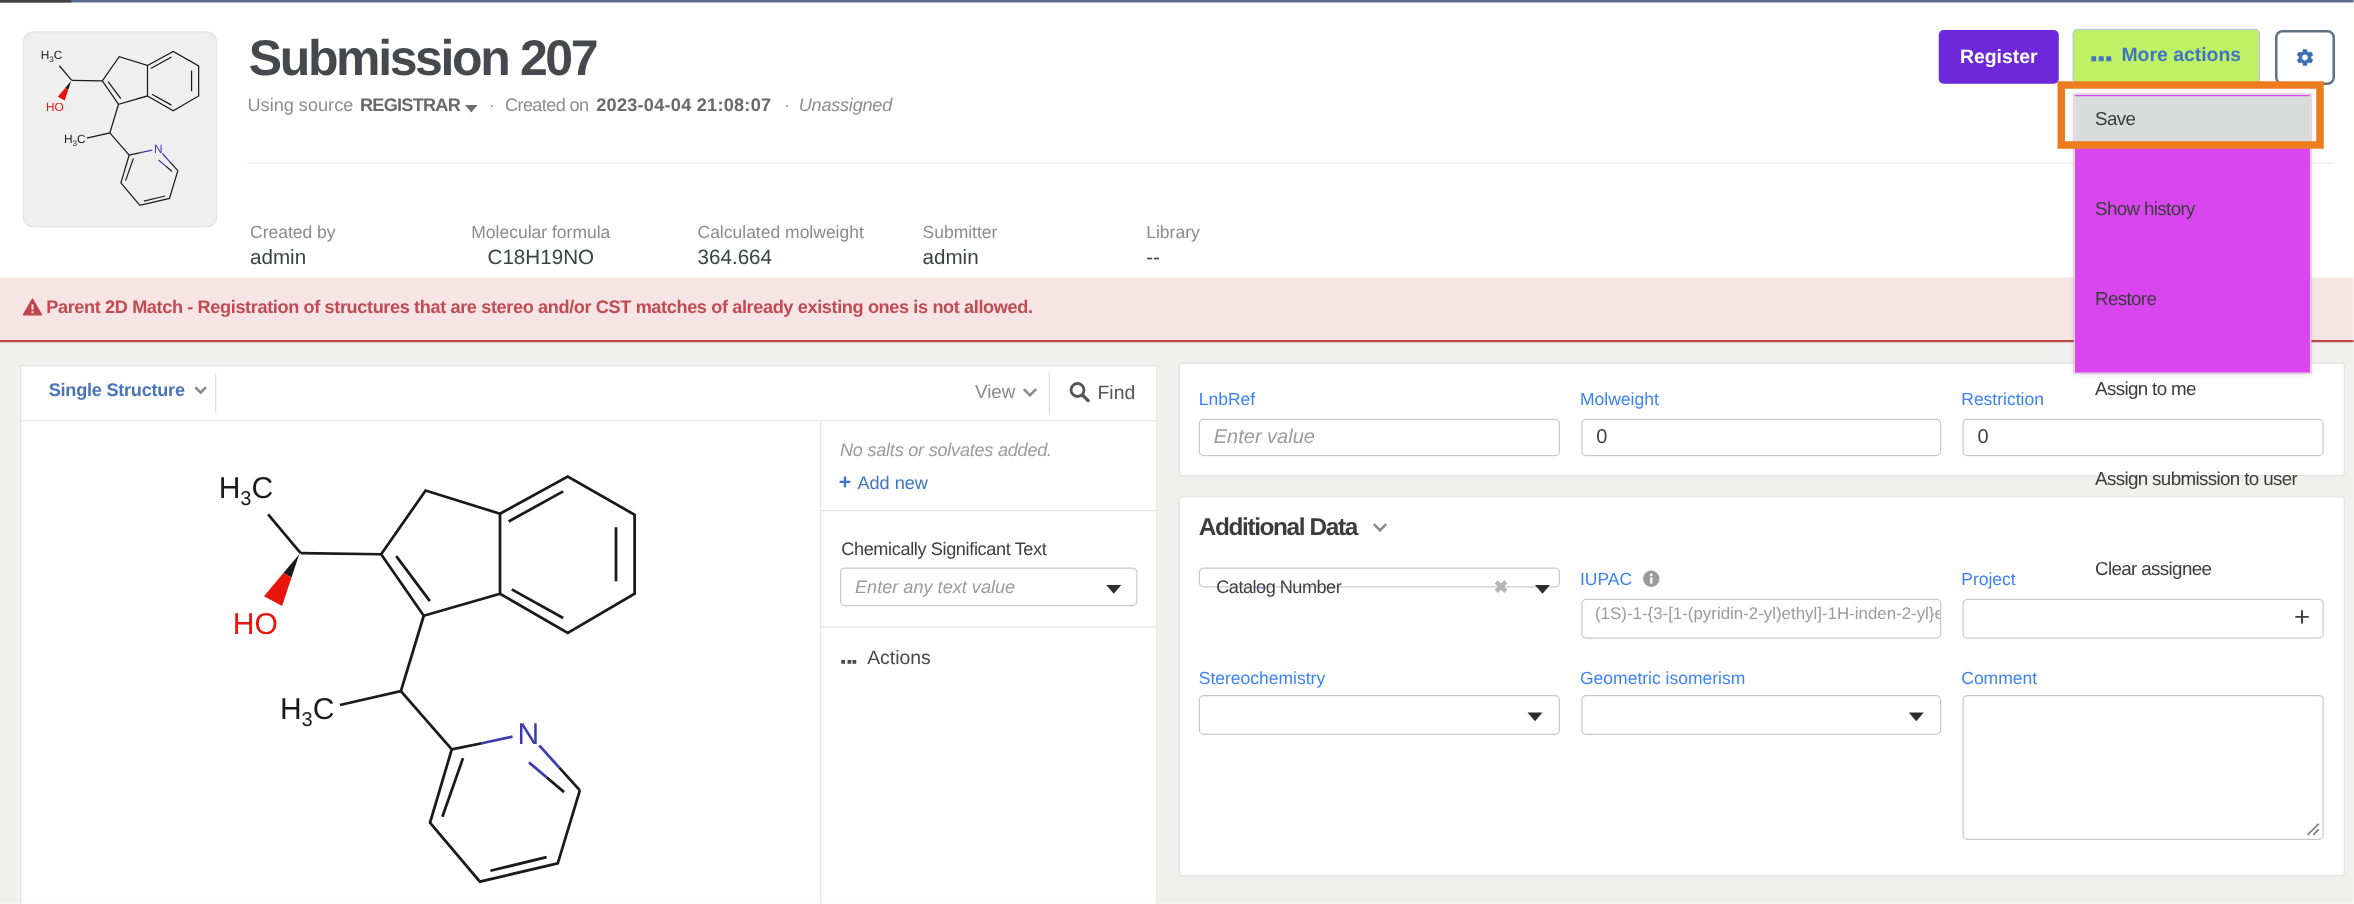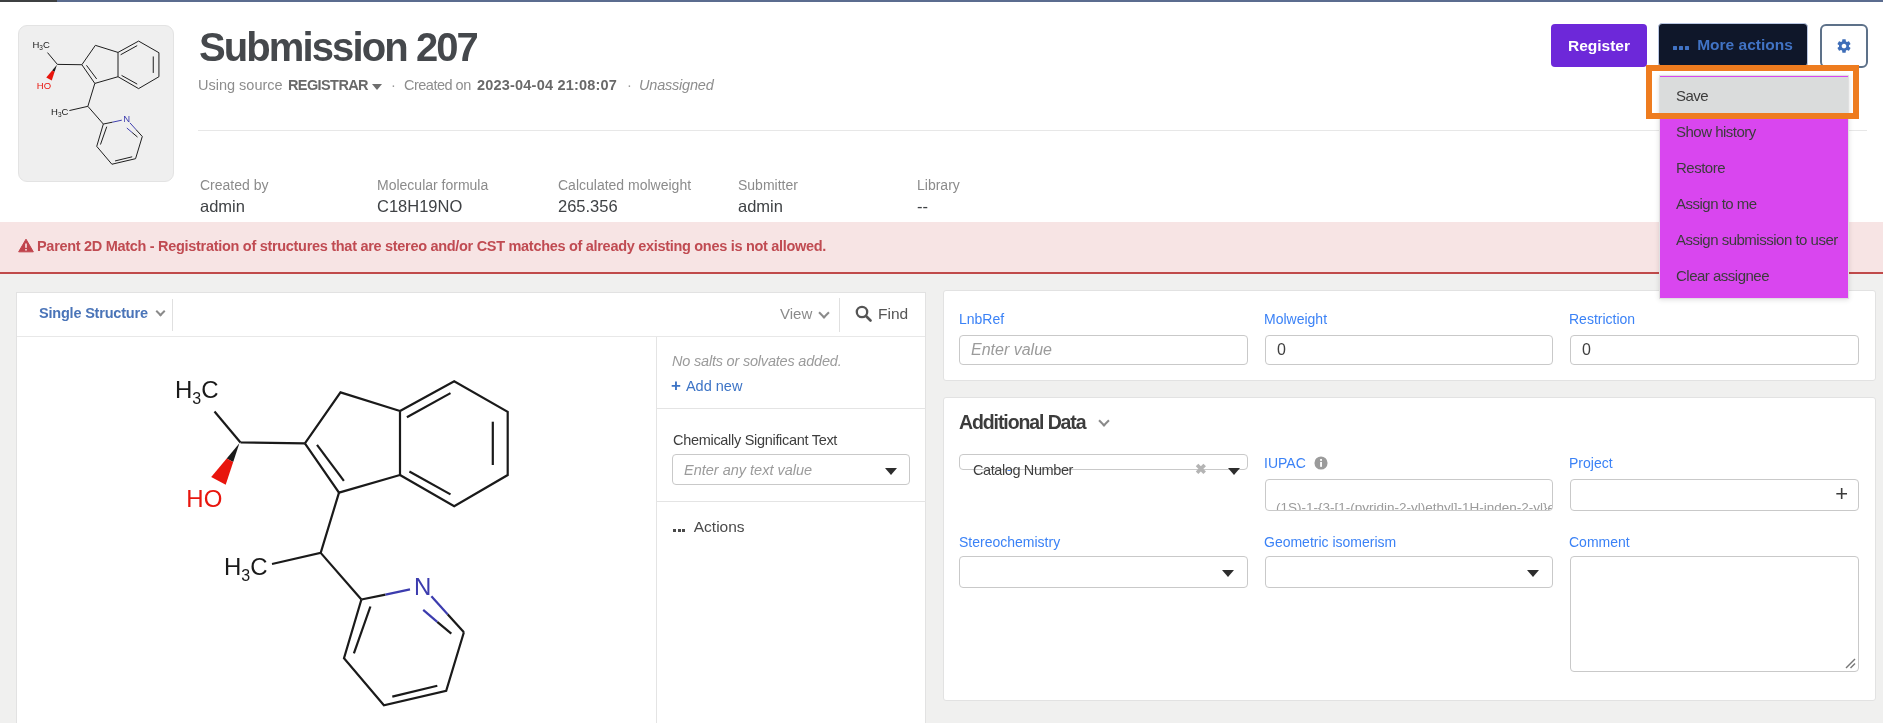--- a/index.html
+++ b/index.html
@@ -7,21 +7,21 @@
 .abs { position:absolute; }
 .topline { position:absolute; top:0; left:0; width:1883px; height:2px; background:#5b6c8f; }
 .topline .dark { position:absolute; left:0; top:0; width:57px; height:2px; background:#3e4041; }
 .thumb { position:absolute; left:18px; top:25px; width:156px; height:157px; background:#efefef; border:1px solid #e3e3e3; border-radius:9px; }
 h1.title { position:absolute; left:199px; top:25px; font-size:40px; font-weight:bold; color:#45484c; letter-spacing:-1.9px; }
 .subtitle { position:absolute; left:0; top:77px; font-size:14.5px; color:#8d8d8d; white-space:nowrap; height:20px; width:800px; } .subtitle span.p { position:absolute; top:0; }
 .subtitle b { color:#696969; } .subtitle b.reg { letter-spacing:-0.6px; } .subtitle b.date { font-size:14.5px; letter-spacing:0.2px; }
 .subtitle .car { display:inline-block; width:0; height:0; border-left:5px solid transparent; border-right:5px solid transparent; border-top:6px solid #6e6e6e; margin:0 0 1px 4px; }
 .subtitle i { color:#8d8d8d; }
 .btn-reg { position:absolute; left:1551px; top:24px; width:96px; height:43px; background:#6d28d9; border-radius:4px; color:#fff; font-size:15.5px; font-weight:bold; text-align:center; line-height:43px; }
-.btn-more { position:absolute; left:1658px; top:23px; width:150px; height:44px; background:#0f172a; border:1px solid #b9c6e2; border-radius:4px; color:#4173c4; font-size:15.5px; font-weight:bold; text-align:center; line-height:42px; }
+.btn-more { position:absolute; left:1658px; top:23px; width:150px; height:44px; background:#bef264; border:1px solid #b9c6e2; border-radius:4px; color:#4173c4; font-size:15.5px; font-weight:bold; text-align:center; line-height:42px; }
 .bdots { display:inline-block; margin-right:6px; margin-bottom:1px; } .bdots span { display:inline-block; width:4px; height:4px; background:#4173c4; margin-right:2px; border-radius:0.5px; }
 .btn-gear { position:absolute; left:1820px; top:24px; width:48px; height:44px; background:#fff; border:2px solid #5d7189; border-radius:6px; }
 .hdr-div { position:absolute; left:198px; top:130px; width:1669px; height:1px; background:#e7e7e7; }
 .icol { position:absolute; top:146px;margin-top:31px; }
 .icol .lab { font-size:14px; color:#8b8b8b; }
 .icol .val { font-size:16.5px; color:#3f4245; margin-top:4px; }
 .alert { position:absolute; left:0; top:222px; width:1883px; height:52px; background:#f7e4e4; border-bottom:2px solid #c04a4a; }
 .alert .txt { position:absolute; left:37px; top:16px; font-size:14.5px; font-weight:bold; color:#c04b52; letter-spacing:-0.3px; }
 .alert svg { position:absolute; left:17px; top:13px; }
 .mainbg { position:absolute; left:0; top:274px; width:1883px; height:449px; background:#f0f0ef; }
@@ -48,21 +48,21 @@
 .actions { position:absolute; left:673px; top:518px; font-size:15.5px; color:#4a4a4a; }
 .dots3 { display:inline-block; margin-right:7px; margin-bottom:2px; }
 .dots3 span { display:inline-block; width:3.2px; height:3.2px; background:#4a4a4a; margin-right:1.4px; }
 .card { position:absolute; background:#fff; border:1px solid #e2e2e2; border-radius:3px; }
 .flab { font-size:14px; color:#3b82f6; }
 .finput { border:1px solid #c9c9c9; border-radius:4px; background:#fff; position:absolute; }
 .ph-it { font-size:16px; font-style:italic; color:#9b9b9b; }
 .addl-title { position:absolute; left:959px; top:411px; font-size:19.5px; font-weight:bold; color:#3c3c3c; letter-spacing:-1.1px; }
 .addl-title .chev { margin-left:10px; margin-bottom:4px; }
 .dd { position:absolute; left:1659px; top:75px; width:190px; height:224px; background:#d946ef; border:1px solid #e0e0e0; box-shadow:0 1px 5px rgba(0,0,0,0.12); z-index:20; }
-.dd .item { height:36px; line-height:36px; padding-left:16px; font-size:15px; color:#3c3c3c; white-space:nowrap; letter-spacing:-0.5px; }
+.dd .item { height:36px; line-height:36px; padding-left:16px; font-size:15px; color:#3c3c3c; white-space:nowrap; letter-spacing:-0.5px;margin-top:36px; }
 .dd .item.hl { background:#dadcdc; height:37px; line-height:37px; margin-top:1px; }
 .orange { position:absolute; left:1646px; top:65px; width:213px; height:54px; border:6px solid #ee7c1f; z-index:30; }
 </style>
 </head>
 <body>
 <div class="topline">
     <div class="dark"></div>
   </div>
 <div class="thumb"></div>
 <h1 class="title">Submission 207</h1>
@@ -77,27 +77,27 @@
 <span class="p" style="left:639px;"><i style="letter-spacing:-0.2px;font-size:14.5px;">Unassigned</i></span>
 </div>
 <div class="btn-reg">Register</div>
 <div class="btn-more"><span class="bdots"><span></span><span></span><span></span></span>More actions</div>
 <div class="btn-gear"></div>
 <div class="hdr-div"></div>
 <div class="icol" style="left:200px;">
     <div class="lab">Created by</div>
     <div class="val">admin</div>
   </div>
-<div class="icol" style="left:377px;">
+<div class="icol" style="left:377px;text-align:center;">
     <div class="lab">Molecular formula</div>
     <div class="val">C18H19NO</div>
   </div>
 <div class="icol" style="left:558px;">
     <div class="lab">Calculated molweight</div>
-    <div class="val">265.356</div>
+    <div class="val">364.664</div>
   </div>
 <div class="icol" style="left:738px;">
     <div class="lab">Submitter</div>
     <div class="val">admin</div>
   </div>
 <div class="icol" style="left:917px;">
     <div class="lab">Library</div>
     <div class="val">--</div>
   </div>
 <div class="alert">
@@ -154,21 +154,21 @@
   <span style="position:absolute;left:13px;top:7px;font-size:14.5px;color:#3f3f3f;letter-spacing:-0.4px;">Catalog Number</span>
   <span style="position:absolute;left:235px;top:6px;font-size:14px;color:#b4b4b4;font-weight:bold;">✖</span>
   <span class="dcar" style="position:absolute;right:7px;top:13px;width:0;height:0;border-left:6.5px solid transparent;border-right:6.5px solid transparent;border-top:7.5px solid #2d2d2d;"></span>
 </div>
 <div class="abs flab" style="left:1264px; top:455px;">IUPAC <svg width="14" height="14" viewBox="0 0 16 16" style="vertical-align:-2px;margin-left:4px;">
       <circle cx="8" cy="8" r="7.5" fill="#9b9b9b"></circle>
       <rect x="7" y="6.8" width="2.1" height="5.6" fill="#fff"></rect>
       <rect x="7" y="3.4" width="2.1" height="2.2" fill="#fff"></rect>
     </svg></div>
 <div class="finput" style="left:1265px; top:479px; width:288px; height:32px; overflow:hidden;">
-    <span style="position:absolute;left:10px;top:20px;font-size:13.5px;color:#9b9b9b;white-space:nowrap;">(1S)-1-{3-[1-(pyridin-2-yl)ethyl]-1H-inden-2-yl}e</span>
+    <span style="position:absolute;left:10px;top:3px;font-size:13.5px;color:#9b9b9b;white-space:nowrap;">(1S)-1-{3-[1-(pyridin-2-yl)ethyl]-1H-inden-2-yl}e</span>
   </div>
 <div class="abs flab" style="left:1569px; top:455px;">Project</div>
 <div class="finput" style="left:1570px; top:479px; width:289px; height:32px;">
     <span style="position:absolute;right:10px;top:1px;font-size:22px;color:#3c3c3c;font-weight:normal;">+</span>
   </div>
 <div class="abs flab" style="left:959px; top:534px;">Stereochemistry</div>
 <div class="finput" style="left:959px; top:556px; width:289px; height:32px;">
     <span class="dcar" style="position:absolute;right:13px;top:13px;width:0;height:0;border-left:6px solid transparent;border-right:6px solid transparent;border-top:7px solid #2d2d2d;"></span>
   </div>
 <div class="abs flab" style="left:1264px; top:534px;">Geometric isomerism</div>

